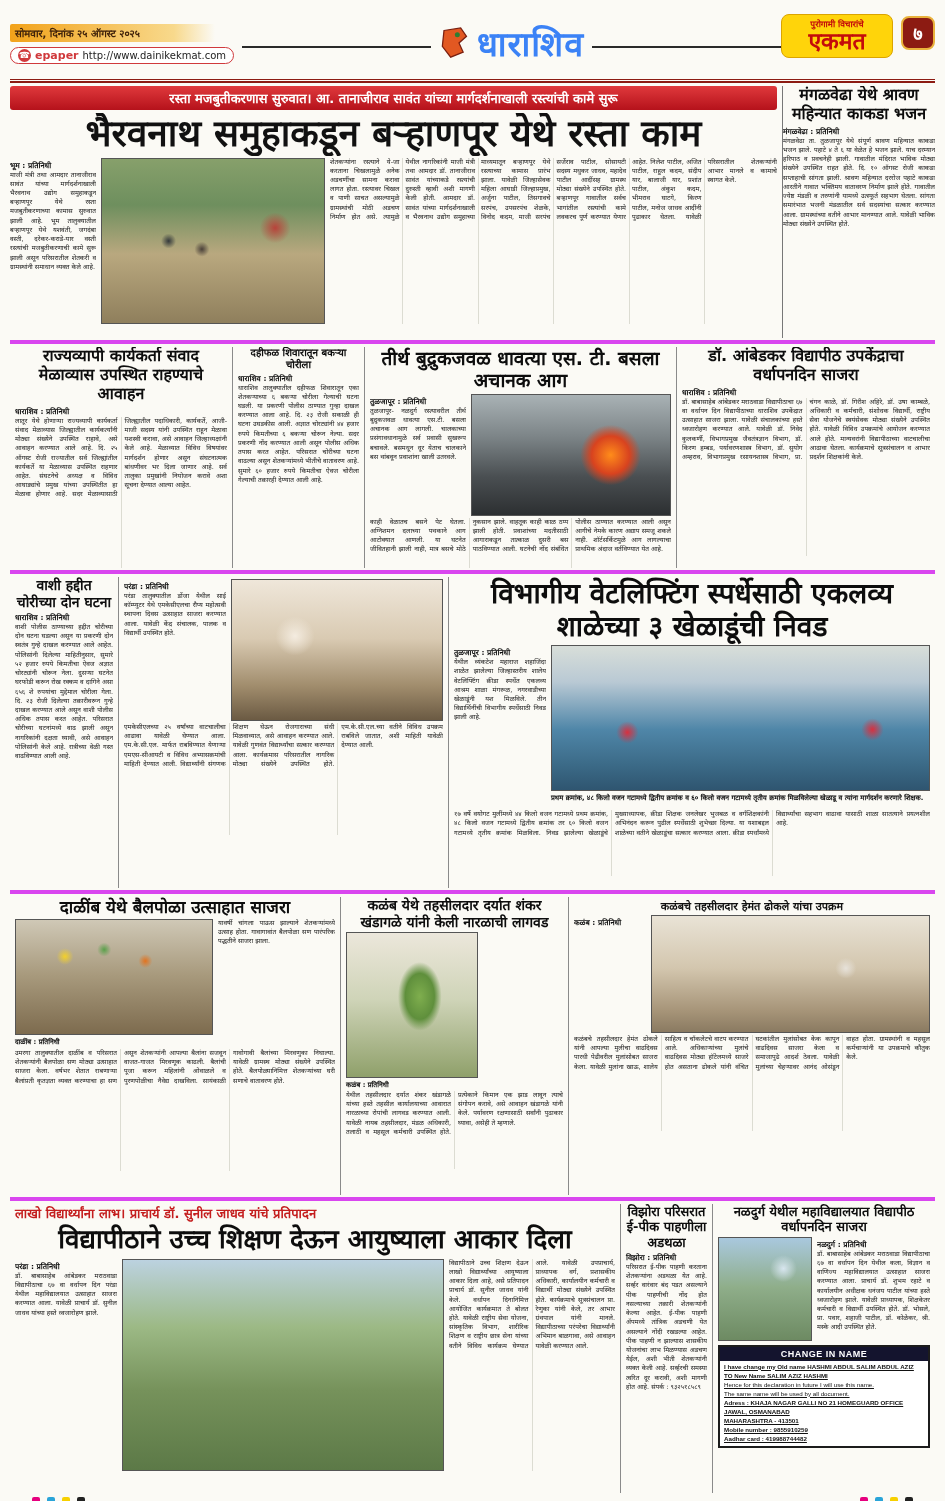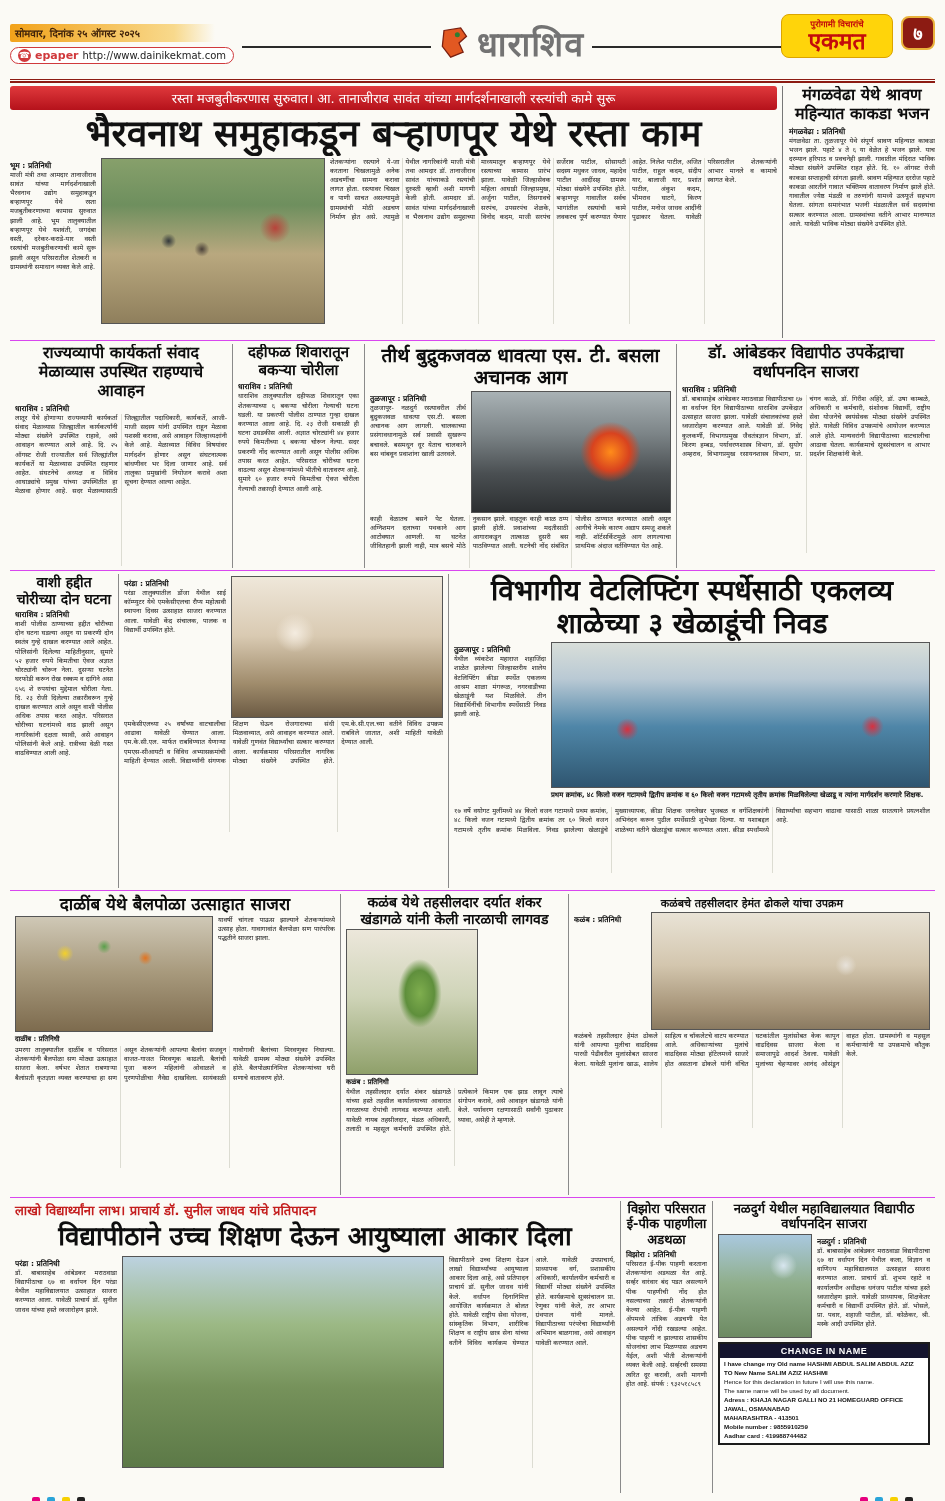--- a/index.html
+++ b/index.html
@@ -13,60 +13,60 @@
   .topbar { display:flex; align-items:flex-start; height:74px; }
   .top-left { width:232px; padding-top:20px; }
   .date-strip { background:linear-gradient(90deg,#f2a21a,#f8d98c 80%,rgba(248,217,140,0)); font-size:10px; font-weight:bold; color:#40220a; padding:2px 10px 2px 5px; border-radius:2px; width:205px; white-space:nowrap; }
   .epaper-row { display:flex; align-items:center; gap:4px; margin-top:5px; border:1px solid #d0393c; border-radius:10px; padding:1px 7px; width:fit-content; background:#fff; cursor:pointer; }
   .phone-badge { width:13px; height:13px; border-radius:50%; background:#d0393c; color:#fff; font-size:9px; line-height:13px; text-align:center; display:inline-block; }
   .epaper-label { color:#d0393c; font-weight:bold; font-size:11px; }
   .epaper-url { font-size:10px; color:#222; }
   .masthead-wrap { flex:1; display:flex; align-items:center; justify-content:center; gap:8px; padding-top:16px; }
   .mast-line { flex:1; border-top:2px solid #2a2a2a; margin-top:8px; }
   .logo { width:30px; height:34px; flex-shrink:0; }
-  .masthead-title { font-size:34px; font-weight:bold; color:#737373; letter-spacing:1px; white-space:nowrap; }
+  .masthead-title { font-size:34px; font-weight:bold; color:#3b82f6; letter-spacing:1px; white-space:nowrap; }
   .brand-box { width:112px; background:#ffd40a; border:1px solid #dba400; border-radius:8px; text-align:center; padding:3px 4px 4px; margin-top:10px; flex-shrink:0; }
   .brand-tagline { color:#c40b0b; font-size:8.5px; font-weight:bold; }
   .brand-name { color:#c40b0b; font-size:23px; font-weight:bold; line-height:1.05; }
   .pageno { width:34px; height:34px; background:#8c1b12; color:#fff; font-size:18px; font-weight:bold; display:flex; align-items:center; justify-content:center; border-radius:8px; border:2px solid #e9b23c; margin:12px 0 0 8px; flex-shrink:0; }
   .header-rule { border-top:1px solid #8c1b12; border-bottom:2px solid #8c1b12; height:4px; margin:1px 0 3px; }
   
   .h2 { font-weight:bold; text-align:center; line-height:1.18; color:#0d0d0d; }
   .left { text-align:center; }
-  .fs13{font-size:13px}.fs14{font-size:14px}.fs15{font-size:15px}.fs16{font-size:16px}
+  .fs13{font-size:13px}.fs14{font-size:14px}.fs15{font-size:10px}.fs16{font-size:16px}
   .fs17{font-size:17px}.fs19{font-size:19px}.fs22{font-size:28px}.fs26{font-size:26px}
   .byline { font-size:7.5px; font-weight:bold; margin:2px 0 1px; color:#101010; }
   .body { font-size:6.5px; line-height:1.42; text-align:justify; color:#1b1b1b; overflow:hidden; }
   .cols2 { column-count:2; column-gap:7px; column-rule:1px solid #dcdcd2; }
   .cols3 { column-count:3; column-gap:7px; column-rule:1px solid #dcdcd2; }
   .cols4 { column-count:4; column-gap:7px; column-rule:1px solid #dcdcd2; }
   .caption { font-size:6.8px; font-weight:bold; margin-top:2px; color:#101010; }
   .kicker { color:#c41e1e; font-weight:bold; font-size:13px; margin-bottom:2px; }
   .subhead { font-size:11px; font-weight:bold; text-align:center; margin:1px 0 2px; }
   .media-row { display:flex; gap:5px; margin:2px 0; }
   .sideCol { overflow:hidden; }
   .grow { flex:1; min-width:0; }
   .photo { border:1px solid #555; flex-shrink:0; }
   
-  .row { display:flex; border-top:1px solid #d946ef; padding-top:3px; margin-top:2px; }
+  .row { display:flex; border-top:4px solid #d946ef; padding-top:3px; margin-top:2px; }
   .art { padding:0 5px; overflow:hidden; }
   .art + .art { border-left:1px solid #8a8a8a; }
   .r2 { height:228px; } .r3 { height:318px; } .r4 { height:305px; } .rb { height:296px; }
   .w92{width:92px}.w108{width:108px}.w132{width:132px}.w222{width:222px}
   .w228{width:228px}.w312{width:312px}.w330{width:330px}.w610{width:610px}
   
   .top-section { display:flex; height:252px; }
   .main-left { width:772px; padding-right:5px; }
-  .banner { height:24px; background:linear-gradient(180deg,#e0393c,#b5121b); color:#fff; font-weight:normal; font-size:13px; display:flex; align-items:center; justify-content:center; border-radius:3px; white-space:nowrap; overflow:hidden; }
+  .banner { height:24px; background:linear-gradient(180deg,#e0393c,#b5121b); color:#fff; font-weight:bold; font-size:13px; display:flex; align-items:center; justify-content:center; border-radius:3px; white-space:nowrap; overflow:hidden; }
   .lead-headline { font-size:37px; font-weight:bold; text-align:center; line-height:1.15; margin:3px 0 2px; white-space:nowrap; overflow:hidden; }
   .lead-body { display:flex; gap:5px; height:170px; }
   .lead-colL { width:86px; overflow:hidden; }
   .lead-photo { width:224px; height:166px; }
   .lead-colR { flex:1; column-count:6; column-gap:6px; column-rule:1px solid #dcdcd2; height:166px; }
-  .right-col { flex:1; border-left:1px solid #777; padding-left:6px; overflow:hidden; }
+  .right-col { flex:1; border-left:1px solid #777; overflow:hidden; }
   
   .ph-road { background:
      radial-gradient(circle 22px at 78% 42%, #b8433a 0%, rgba(184,67,58,0) 70%),
      radial-gradient(circle 10px at 30% 50%, #33383b 0%, rgba(51,56,59,0) 75%),
      radial-gradient(circle 10px at 45% 55%, #4a4039 0%, rgba(74,64,57,0) 75%),
      linear-gradient(180deg,#87a06b 0%,#6e8f5e 28%,#b9a87f 58%,#8f7f5c 100%); }
   .ph-fire { background:
      radial-gradient(circle 42px at 70% 50%, #ff8c1a 0%, #d8431f 45%, rgba(216,67,31,0) 72%),
      linear-gradient(180deg,#a9b2b5 0%,#7c8487 35%,#4a4f52 68%,#2c2f31 100%); }
   .ph-lab { background:
@@ -86,21 +86,21 @@
      linear-gradient(180deg,#ece7db 0%,#cfd4b8 46%,#8fa06a 100%); }
   .ph-kids { background:
      radial-gradient(circle 14px at 70% 45%, #e7e2da 0%, rgba(231,226,218,0) 75%),
      linear-gradient(180deg,#e9e3d6 0%,#d3c6ae 45%,#a69478 82%,#8a7a61 100%); }
   .ph-students { background:
      linear-gradient(180deg,#bcd2e0 0%,#9cb985 32%,#76925b 62%,#5c7947 100%); }
   .ph-college { background:
      radial-gradient(circle 18px at 70% 30%, #d8e6ef 0%, rgba(216,230,239,0) 75%),
      linear-gradient(180deg,#a9c8de 0%,#8fae8a 48%,#6d8a62 100%); }
   
-  .cn-box { border:2px solid #1c1c1c; margin-top:3px; background:#fff; font-family:"Liberation Sans",sans-serif; }
+  .cn-box { border:2px solid #1c1c1c; margin-top:3px; background:#fff; font-family:"Liberation Sans",sans-serif;text-decoration:underline; }
   .cn-title { background:#14142e; color:#fff; text-align:center; font-weight:bold; font-size:9px; padding:2px 0; letter-spacing:.5px; }
   .cn-body { padding:2px 4px; }
   .cn-line { font-size:6.2px; line-height:1.45; color:#111; }
   .cn-bold { font-weight:bold; }
   
   .marks-row { display:flex; justify-content:space-between; padding:4px 22px 0; }
   .marks { display:flex; gap:7px; }
   .mark { width:8px; height:8px; border-radius:2px; }
   .m1{background:#e6007e}.m2{background:#2aa4d8}.m3{background:#f7d000}.m4{background:#222}
 </style>

